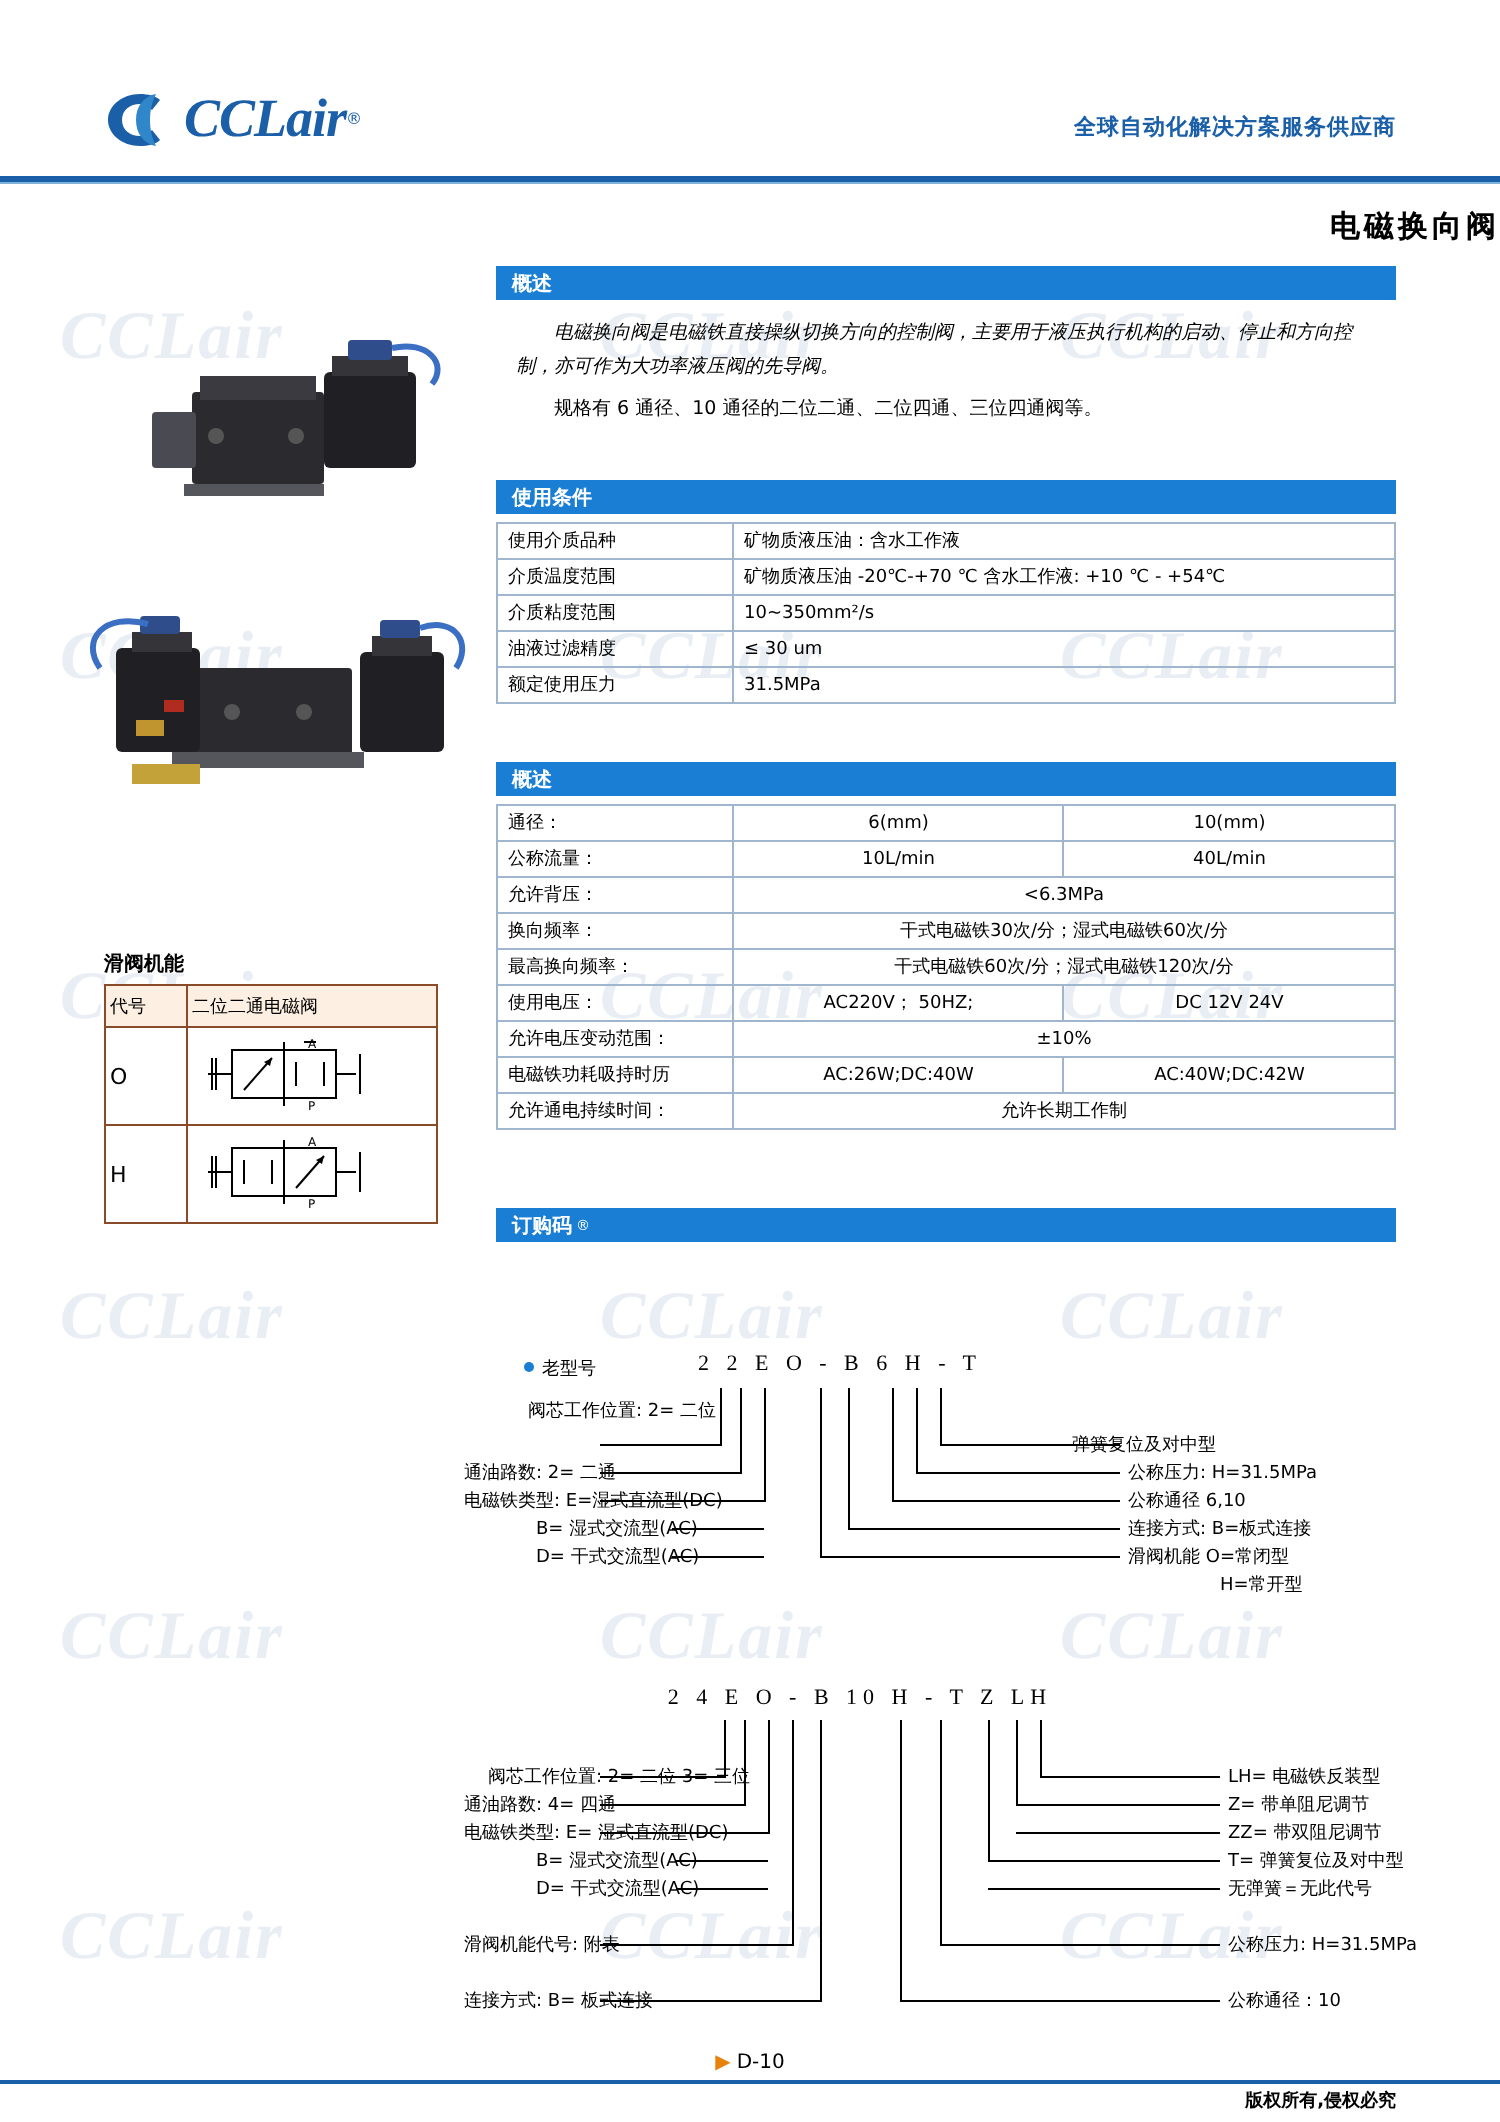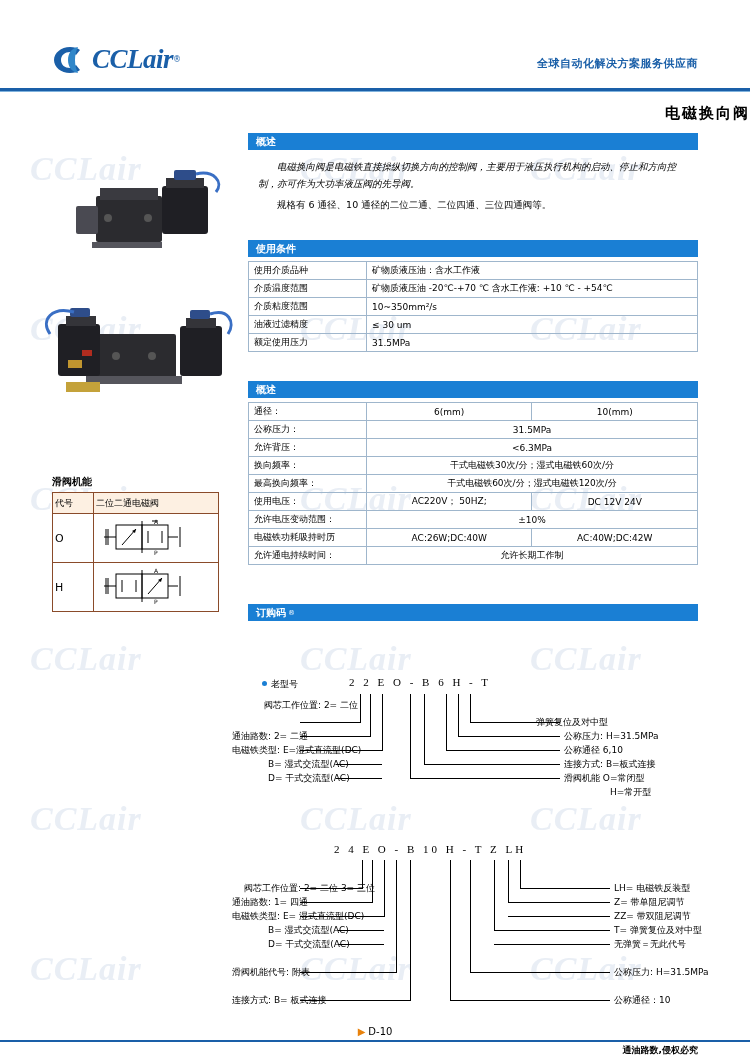--- a/index.html
+++ b/index.html
@@ -216,22 +216,23 @@
     <span>概述</span>
   </div>
   <table class="t" style="left:248px;top:402px;width:450px;">
     <tbody>
         <tr>
       <td class="lbl">通径：</td>
       <td class="ctr">6(mm)</td>
       <td class="ctr">10(mm)</td>
     </tr>
     <tr>
-      <td class="lbl">公称压力：</td>
-      <td class="ctr" colspan="2">31.5MPa</td>
+      <td class="lbl">公称流量：</td>
+      <td class="ctr">10L/min</td>
+      <td class="ctr">40L/min</td>
     </tr>
     <tr>
       <td class="lbl">允许背压：</td>
       <td class="ctr" colspan="2">&lt;6.3MPa</td>
     </tr>
     <tr>
       <td class="lbl">换向频率：</td>
       <td class="ctr" colspan="2">干式电磁铁30次/分；湿式电磁铁60次/分</td>
     </tr>
     <tr>
@@ -379,34 +380,34 @@
   <div class="lead" style="left:508px;top:916px;width:102px;height:1px;"></div>
   <div class="lead" style="left:494px;top:930px;width:116px;height:1px;"></div>
   <div class="lead" style="left:494px;top:860px;width:1px;height:71px;"></div>
   <div class="lead" style="left:494px;top:944px;width:116px;height:1px;"></div>
   <div class="lead" style="left:470px;top:972px;width:140px;height:1px;"></div>
   <div class="lead" style="left:470px;top:860px;width:1px;height:113px;"></div>
   <div class="lead" style="left:450px;top:1000px;width:160px;height:1px;"></div>
   <div class="lead" style="left:450px;top:860px;width:1px;height:141px;"></div>
 
   <div class="leg" style="left:244px;top:882px;">阀芯工作位置: 2= 二位  3= 三位</div>
-  <div class="leg" style="left:232px;top:896px;">通油路数: 1= 四通</div>
+  <div class="leg" style="left:232px;top:896px;">通油路数: 4= 四通</div>
   <div class="leg" style="left:232px;top:910px;">电磁铁类型: E= 湿式直流型(DC)</div>
   <div class="leg" style="left:268px;top:924px;">B= 湿式交流型(AC)</div>
   <div class="leg" style="left:268px;top:938px;">D= 干式交流型(AC)</div>
   <div class="leg" style="left:232px;top:966px;">滑阀机能代号: 附表</div>
   <div class="leg" style="left:232px;top:994px;">连接方式: B= 板式连接</div>
 
   <div class="legR" style="left:614px;top:882px;">LH= 电磁铁反装型</div>
   <div class="legR" style="left:614px;top:896px;">Z= 带单阻尼调节</div>
   <div class="legR" style="left:614px;top:910px;">ZZ= 带双阻尼调节</div>
   <div class="legR" style="left:614px;top:924px;">T= 弹簧复位及对中型</div>
   <div class="legR" style="left:614px;top:938px;">无弹簧＝无此代号</div>
   <div class="legR" style="left:614px;top:966px;">公称压力: H=31.5MPa</div>
   <div class="legR" style="left:614px;top:994px;">公称通径：10</div>
 
   <div class="pagenum">
     <span class="tri">▶</span><span>D-10</span>
   </div>
   <div class="footer-line"></div>
-  <div class="copy">通油路数,侵权必究</div>
+  <div class="copy">版权所有,侵权必究</div>
 
 </div>
 
 </body></html>

